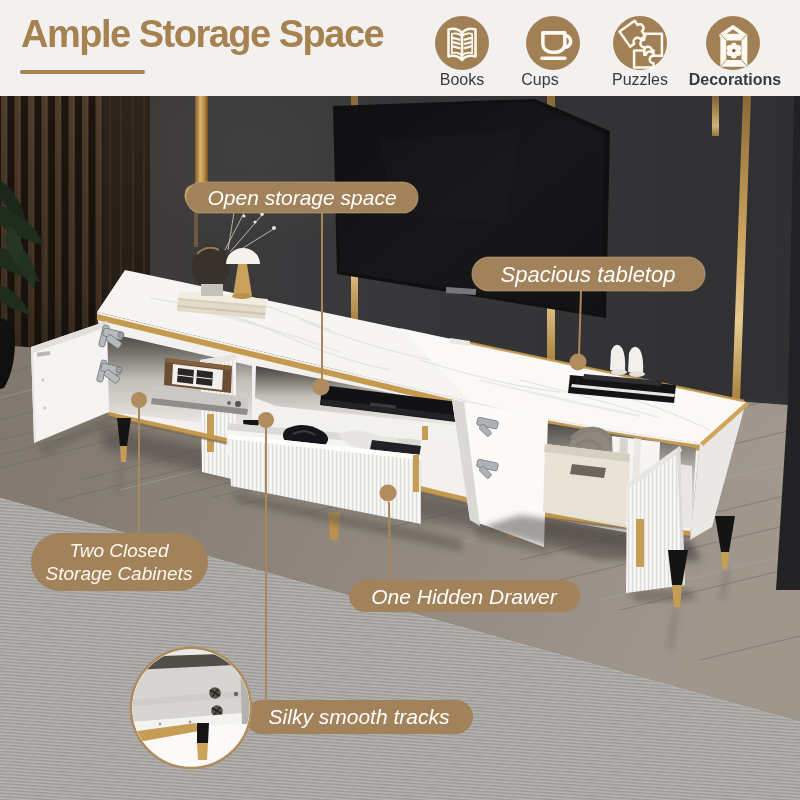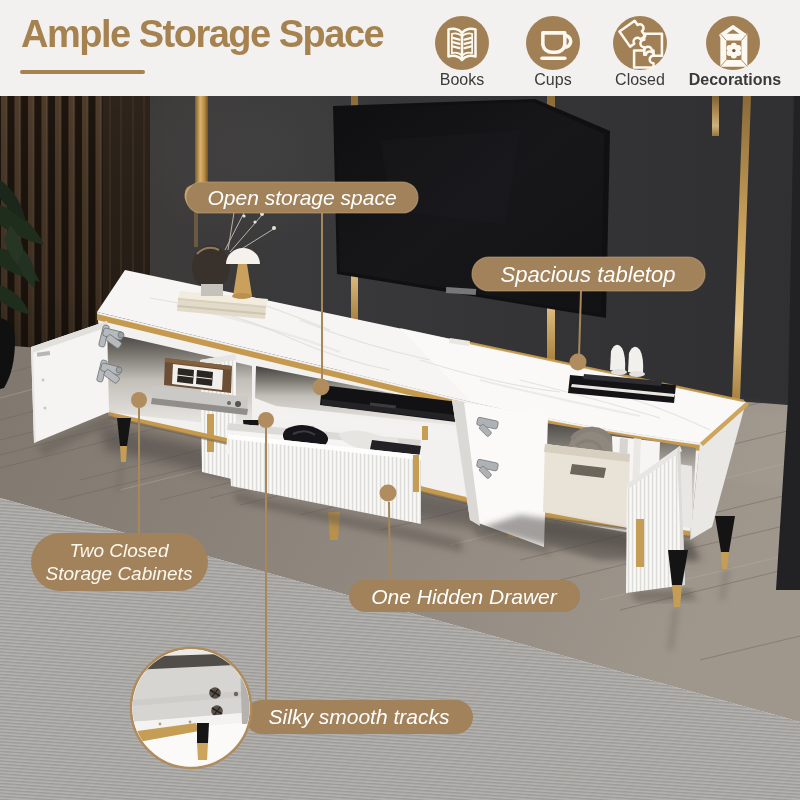--- a/index.html
+++ b/index.html
@@ -486,31 +486,31 @@
 <div class="iclabel" style="left:402px;">Books</div>
 
 <svg style="position:absolute;left:526px;top:16px;" width="54" height="54" viewBox="0 0 64 64">
 <circle cx="32" cy="32" r="32" fill="#a28055"></circle>
 <g stroke="#fdf9f0" stroke-width="4.2" fill="none" stroke-linecap="round">
 <path d="M20,20 L46,20 L46,34 a11,10 0 0 1 -11,9 h-4 a11,10 0 0 1 -11,-9 Z" stroke-linejoin="round"></path>
 <path d="M46,23 a7,7 0 0 1 0,14"></path>
 <path d="M19,50 L46,50"></path>
 </g>
 </svg>
-<div class="iclabel" style="left:493px;">Cups</div>
+<div class="iclabel" style="left:480px;">Cups</div>
 
 <svg style="position:absolute;left:613px;top:16px;" width="54" height="54" viewBox="0 0 64 64">
 <circle cx="32" cy="32" r="32" fill="#a28055"></circle>
 <g stroke="#fdf9f0" stroke-width="3" fill="none" stroke-linejoin="round" stroke-linecap="round">
 <path d="M12,10 H34 V16 A4.5,4.5 0 0 1 34,25 V32 H27 A4.5,4.5 0 0 0 18,32 H12 Z" transform="rotate(-35 23 21)"></path>
 <path d="M37,21 H58 V47 H48 A4.5,4.5 0 0 0 39,46 H37 V37 A4.5,4.5 0 0 1 37,28 Z"></path>
 <path d="M25,41 H37 A4.5,4.5 0 0 1 46,41 H48 V47 A4.5,4.5 0 0 0 48,56 V61 H25 Z"></path>
 </g>
 </svg>
-<div class="iclabel" style="left:580px;">Closed</div>
+<div class="iclabel" style="left:580px;">Puzzles</div>
 
 <svg style="position:absolute;left:706px;top:16px;" width="54" height="54" viewBox="0 0 64 64">
 <circle cx="32" cy="32" r="32" fill="#a28055"></circle>
 <path d="M18,23 L32,13 L46,23" stroke="#fdf9f0" stroke-width="4.5" fill="none" stroke-linejoin="round" stroke-linecap="round"></path>
 <path d="M17,21 H49 V60 H17 Z M24,29 H42 V52 H24 Z" fill="#fdf9f0" fill-rule="evenodd"></path>
 <g stroke="#a28055" stroke-width="1">
 <line x1="17" y1="21" x2="24" y2="29"></line>
         <line x1="49" y1="21" x2="42" y2="29"></line>
 <line x1="17" y1="60" x2="24" y2="52"></line>
         <line x1="49" y1="60" x2="42" y2="52"></line>

